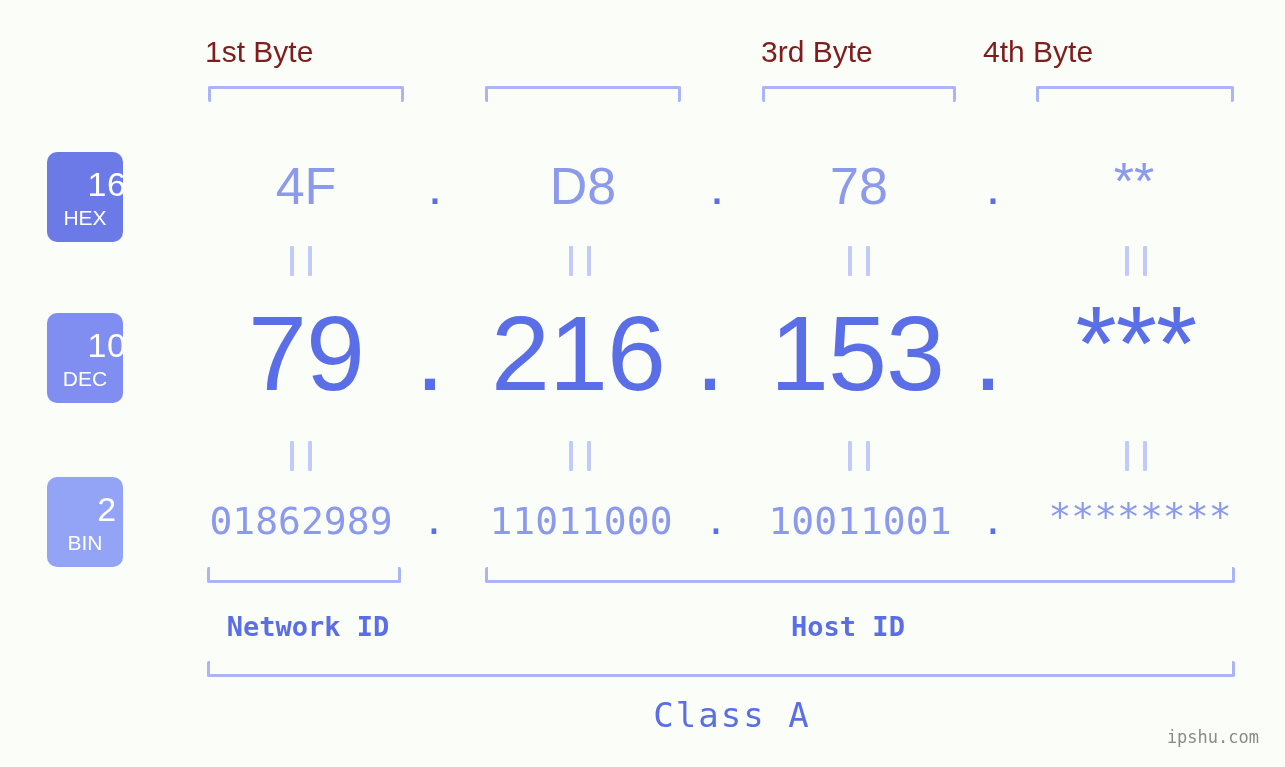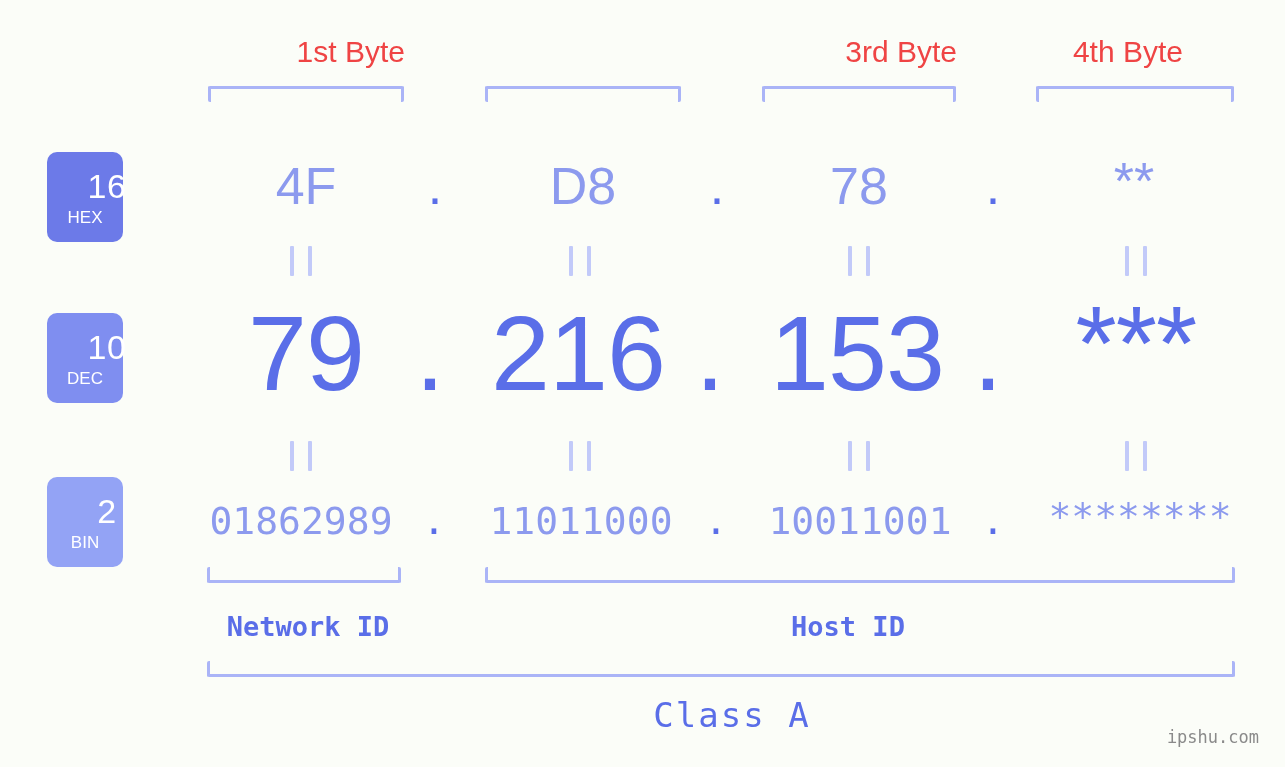--- a/index.html
+++ b/index.html
@@ -20,23 +20,23 @@
     width: 1285px;
     height: 767px;
   }
 
   
   .byte-label {
     position: absolute;
     top: 30px;
     height: 44px;
     line-height: 44px;
-    text-align: right;
+    text-align: left;
     font-size: 30px;
-    color: #ef4444;
+    color: #7f1d1d;
     font-family: "Liberation Sans", sans-serif;
     white-space: nowrap;
   }
 
   
   .bracket-top {
     position: absolute;
     border: 3px solid #aab4f7;
     border-bottom: none;
     height: 16px;
@@ -69,21 +69,21 @@
     align-items: center;
     line-height: 1;
   }
   .badge .num {
     font-size: 34px;
     font-weight: 400;
     letter-spacing: 0.5px;
     margin-left: 44px;
   }
   .badge .base {
-    font-size: 17px;
+    font-size: 21px;
     font-weight: 400;
     margin-top: 6px;
   }
 
   
   .row-cell {
     position: absolute;
     text-align: center;
     white-space: nowrap;
     line-height: 1;

